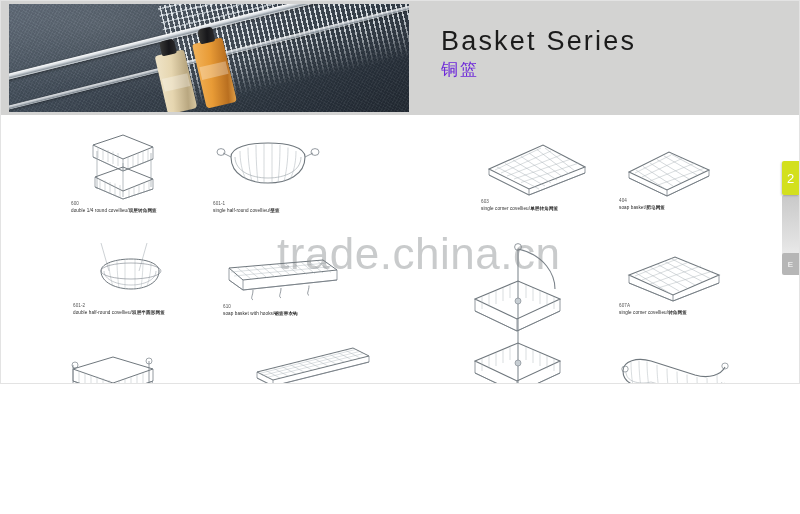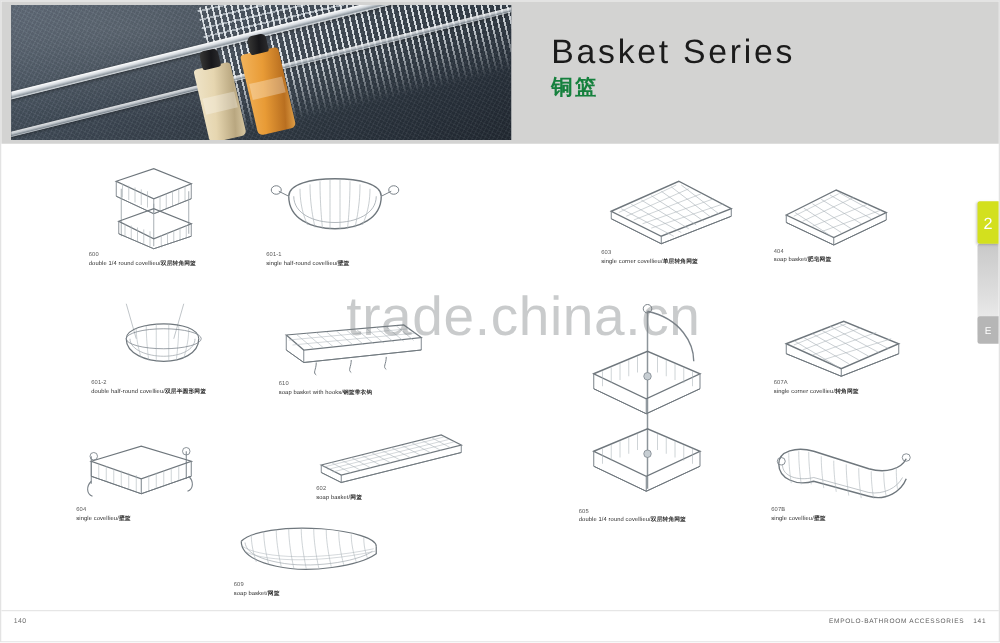--- a/index.html
+++ b/index.html
@@ -6,21 +6,21 @@
     margin: 0;
     padding: 0;
     background: #ffffff;
   }
   body {
     font-family: "Liberation Sans", sans-serif;
   }
   #page {
     position: relative;
     width: 800px;
-    height: 514px;
+    height: 384px;
     overflow: hidden;
     background: #ffffff;
     border: 1px solid #e3e3e3;
     box-sizing: border-box;
   }
 
   
   .header-band {
     position: absolute;
     left: 0; top: 0;
@@ -129,22 +129,22 @@
     letter-spacing: 2.2px;
     color: #1b1b1b;
     font-weight: 400;
     line-height: 1.05;
     white-space: nowrap;
   }
   .sub-title {
     margin-top: 6px;
     font-size: 17px;
     letter-spacing: 2px;
-    color: #15803d;
-    font-weight: 700;
+    color: #6d28d9;
+    font-weight: 400;
     line-height: 1.1;
   }
 
   
   .side-tab {
     position: absolute;
     right: 0;
     width: 17px;
     border-radius: 2px 0 0 2px;
   }

